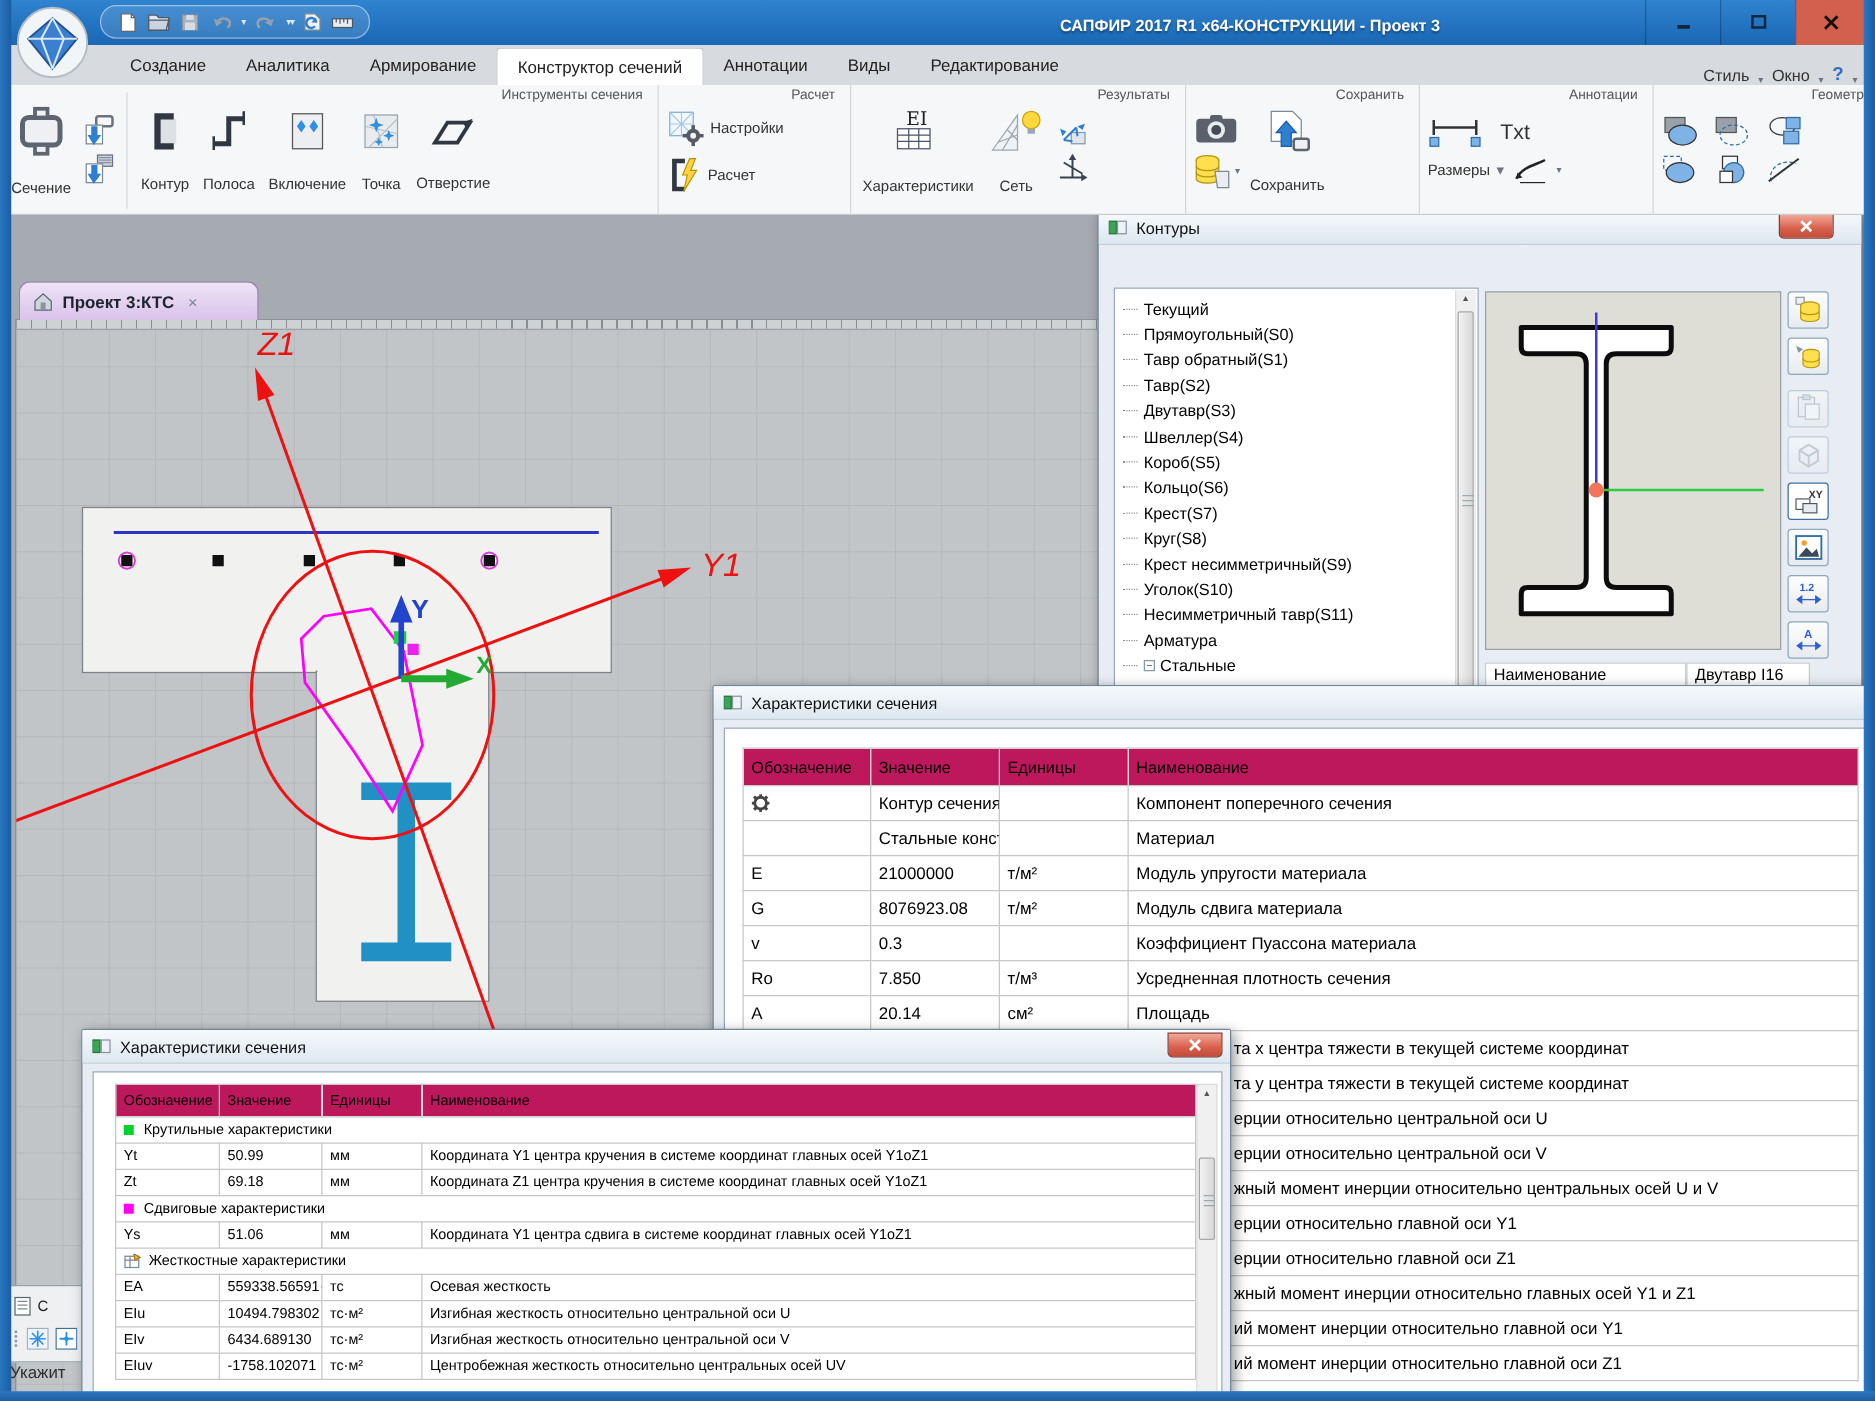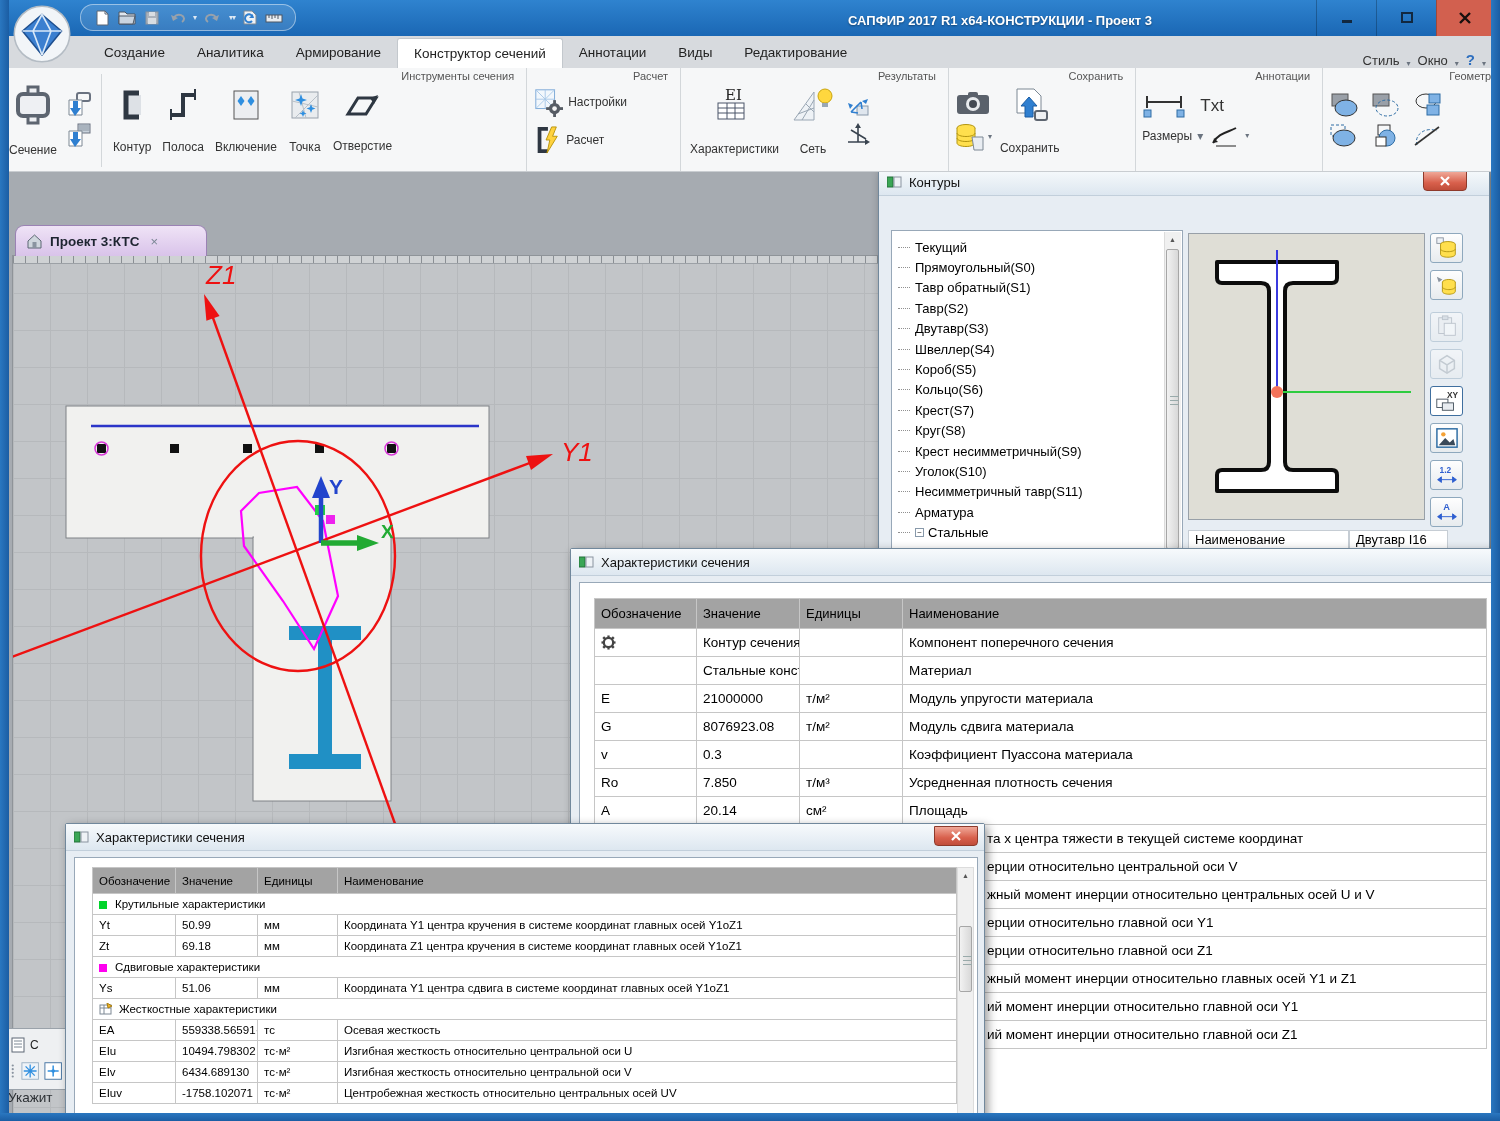--- a/index.html
+++ b/index.html
@@ -56,21 +56,21 @@
 
   
   .dlg{position:absolute;background:#e7edf3;border:1px solid #71889c;box-shadow:3px 3px 10px rgba(0,0,0,.4);border-radius:2px}
   .dlg-t{height:27px;display:flex;align-items:center;gap:7px;padding:0 8px;background:linear-gradient(#f7fafc,#dde7f0);border-bottom:1px solid #c2cfdb;position:relative}
   .dlg-t .tt{font-size:13px;color:#111;white-space:nowrap}
   .dlg-x{position:absolute;top:2px;width:44px;height:20px;background:linear-gradient(#f0a898,#d8604c 60%,#c04d3a);border:1px solid #8e3a2b;border-radius:0 0 4px 4px;display:flex;align-items:center;justify-content:center;cursor:pointer}
   .inner{position:absolute;background:#fff;border:1px solid #98a8b8}
 
   table.grid{border-collapse:collapse;table-layout:fixed;background:#fff}
   table.grid td,table.grid th{border:1px solid #c6c6c6;overflow:hidden;white-space:nowrap;text-align:left;font-weight:normal;padding:0 6px;color:#000}
-  table.grid th{background:#a3a3a3}
+  table.grid th{background:#be185d}
   .tbl-main{font-size:13.5px}
   .tbl-main th{height:30px;font-size:13px}
   .tbl-main td{height:28px}
   .tbl-main td.cut{padding-left:84px}
   .tbl-tor{font-size:11.5px}
   .tbl-tor th{height:26px}
   .tbl-tor td{height:21px}
   .secrow td{border-left:none;border-right:none}
   .sq{display:inline-block;width:8px;height:8px;margin-right:8px;vertical-align:middle}
   .sq.g{background:#00d42a}
@@ -824,20 +824,32 @@
               <td>A</td>
               <td>20.14</td>
               <td>см²</td>
               <td>Площадь</td>
             </tr>
         <tr>
               <td></td>
               <td></td>
               <td></td>
               <td class="cut">та x центра тяжести в текущей системе координат</td>
+            </tr>
+        <tr>
+              <td></td>
+              <td></td>
+              <td></td>
+              <td class="cut">та у центра тяжести в текущей системе координат</td>
+            </tr>
+        <tr>
+              <td></td>
+              <td></td>
+              <td></td>
+              <td class="cut">ерции относительно центральной оси U</td>
             </tr>
         <tr>
               <td></td>
               <td></td>
               <td></td>
               <td class="cut">ерции относительно центральной оси V</td>
             </tr>
         <tr>
               <td></td>
               <td></td>

